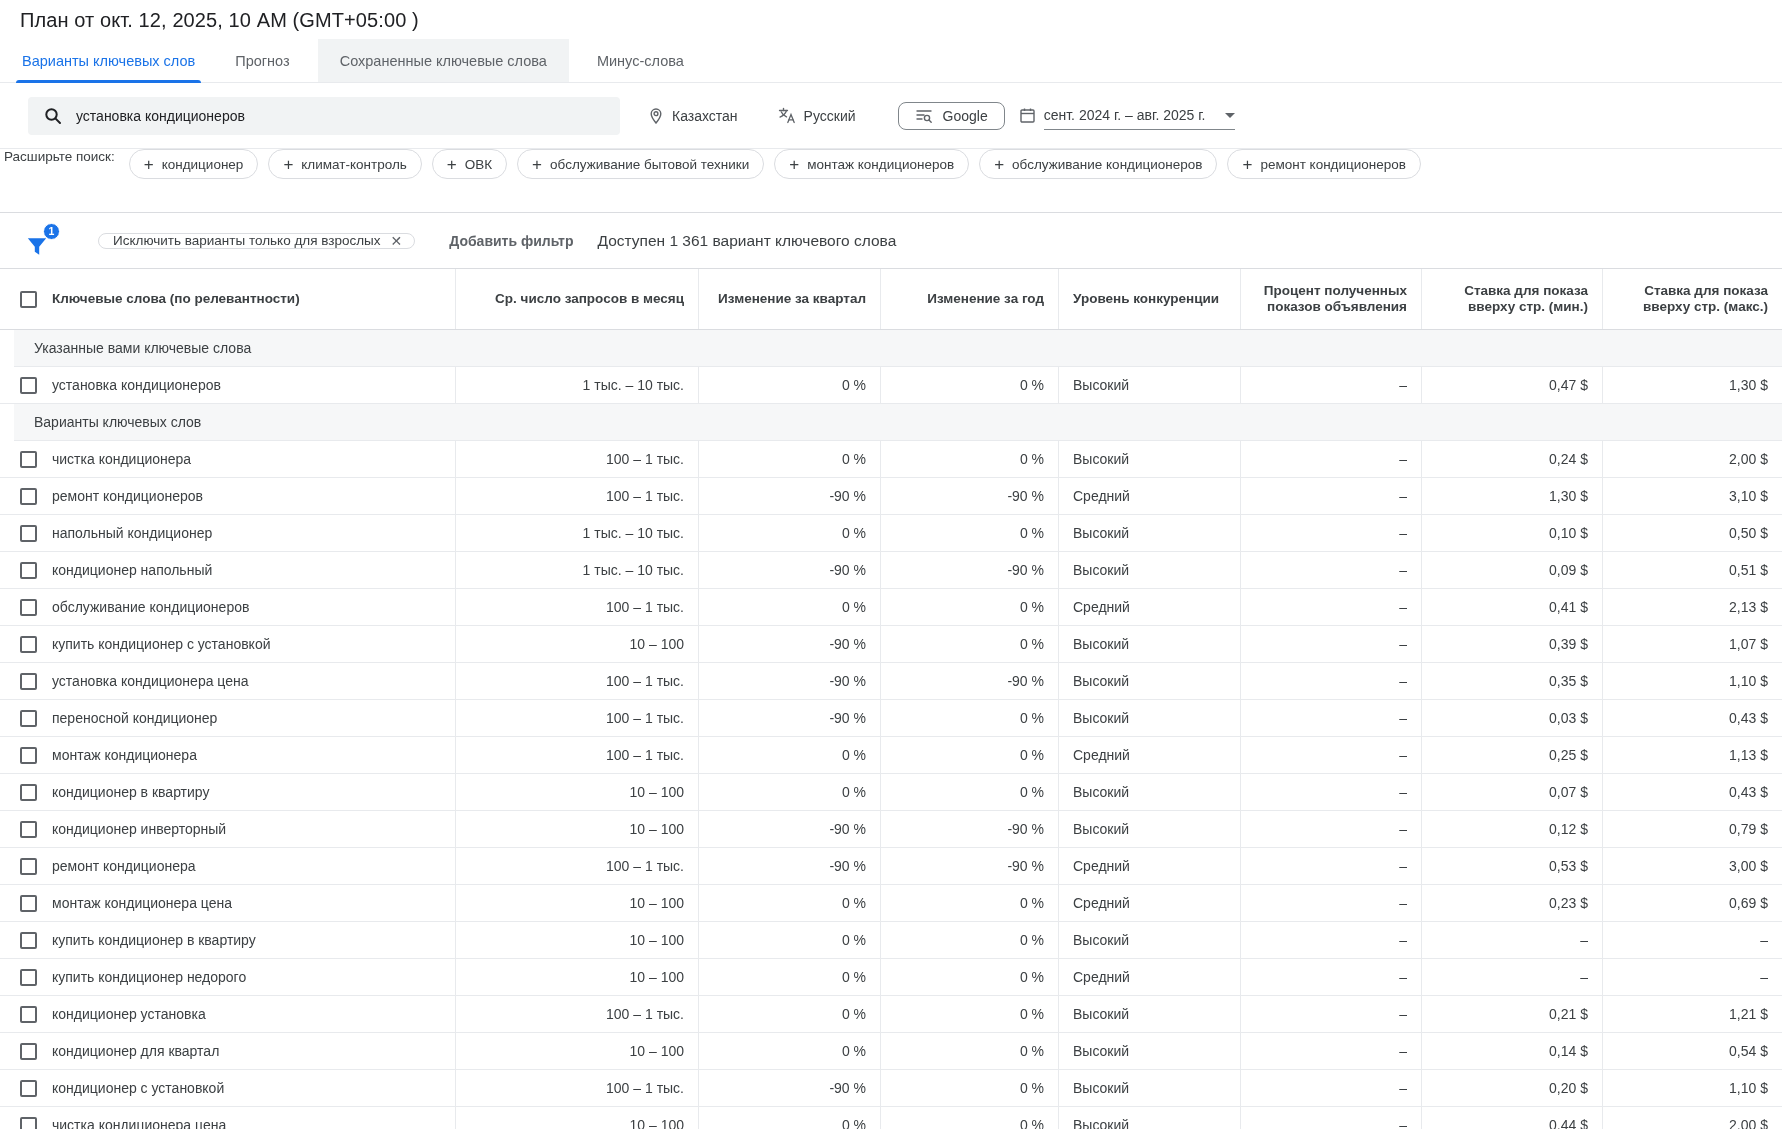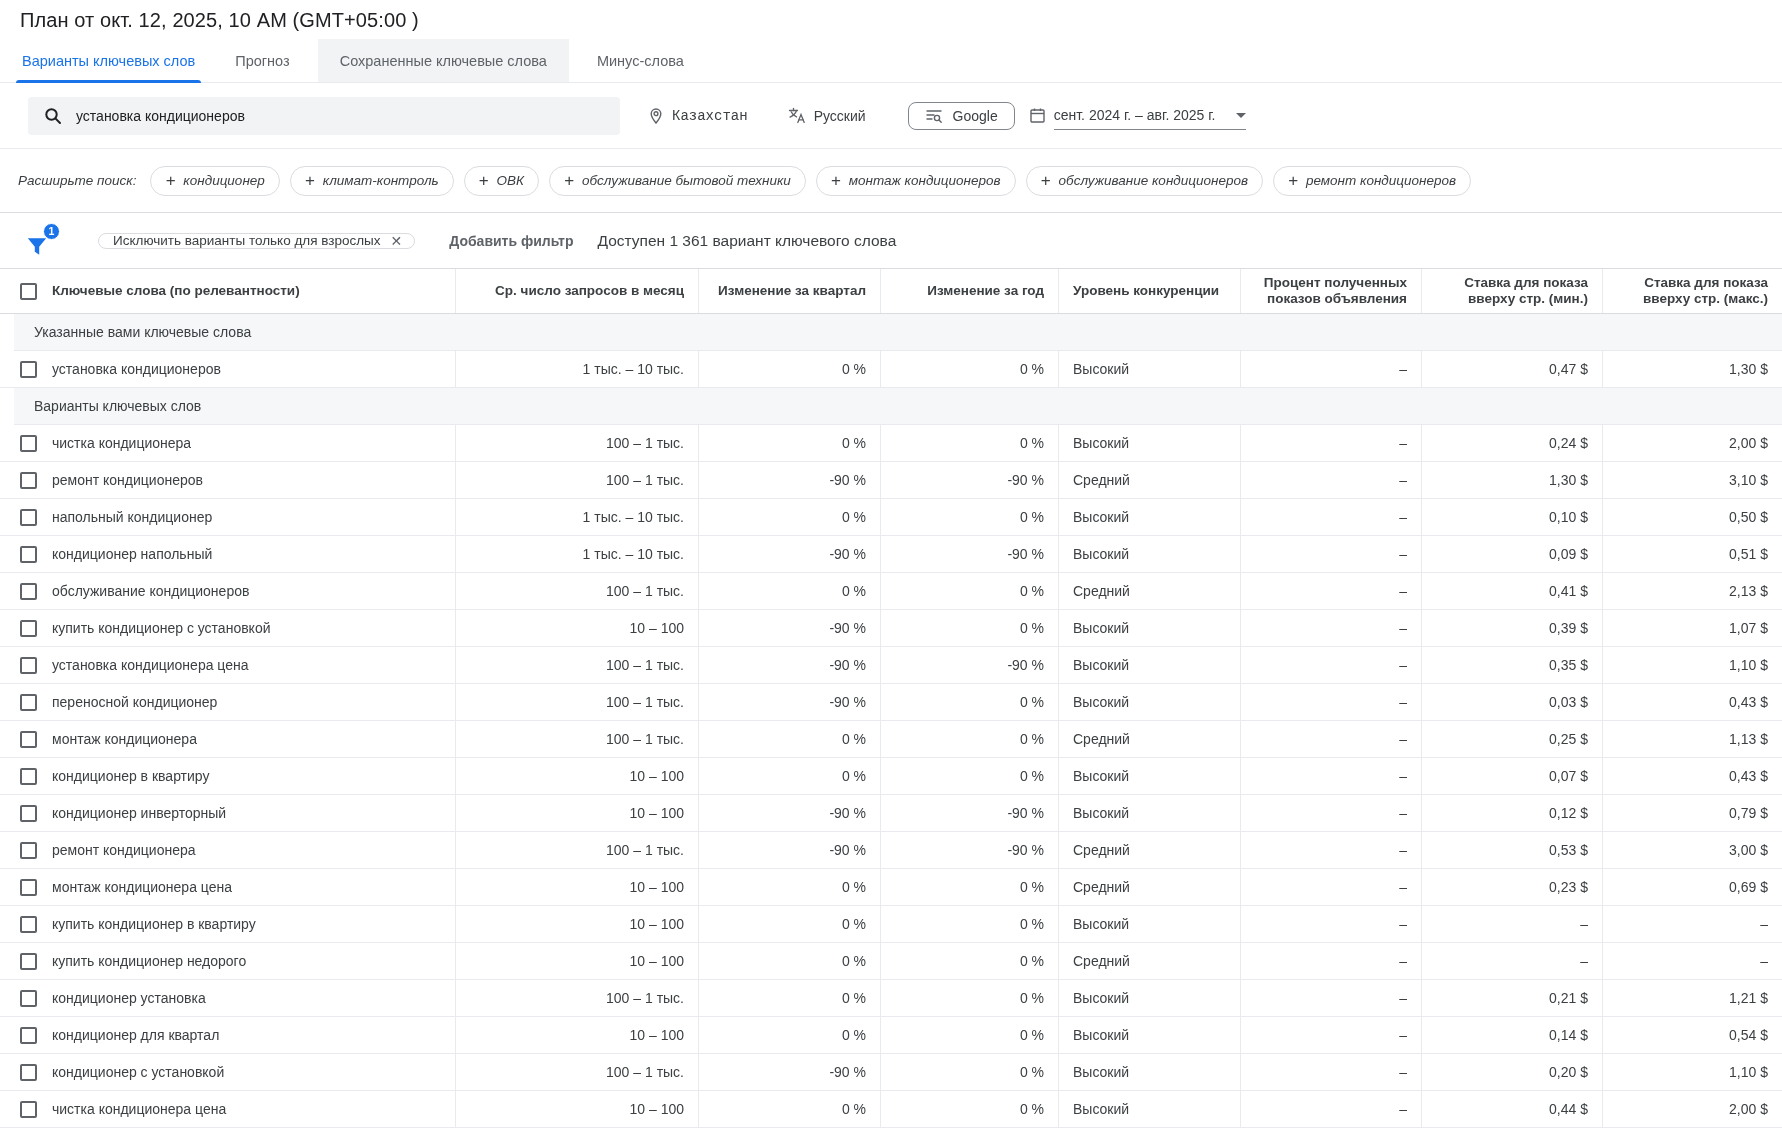--- a/index.html
+++ b/index.html
@@ -16,53 +16,53 @@
   .tab.active .tab-underline { position:absolute; left:0; right:0; bottom:-1px; height:3px;
          background:#1a73e8; border-radius:3px 3px 0 0; }
   .tab.shaded { background:#f1f3f4; padding:0 22px; margin:0 8px; }
 
   
   .searchbar { display:flex; align-items:center; height:66px; padding:0 28px; border-bottom:1px solid #e8eaed; }
   .search-input { display:flex; align-items:center; gap:14px; width:592px; height:38px;
       background:#f1f3f4; border-radius:4px; padding:0 16px; }
   .search-input span { font-size:14px; color:#202124; }
   .ctrl { display:flex; align-items:center; gap:8px; font-size:14px; color:#3c4043; cursor:pointer; }
-  .loc { margin-left:28px;font-family:Liberation Mono, monospace; }
+  .loc { margin-left:28px; }
   .lang { margin-left:40px; }
   .network-btn { margin-left:42px; height:28px; padding:0 16px; border:1px solid #80868b;
       border-radius:8px; display:flex; align-items:center; gap:10px; font-size:14px; color:#3c4043; font-weight:500; }
   .daterange { margin-left:14px; display:flex; align-items:center; gap:8px; }
   .daterange .dr-underlined { display:flex; align-items:center; gap:20px; padding-bottom:6px;
       border-bottom:1px solid #80868b; font-size:14px; color:#3c4043; padding-top:6px; }
   .caret-down { width:0; height:0; border-left:5px solid transparent; border-right:5px solid transparent;
       border-top:5px solid #5f6368; }
 
   
-  .broaden { display:flex; align-items:center; height:64px; padding:0 18px; border-bottom:1px solid #dadce0; gap:10px;font-style:italic; }
+  .broaden { display:flex; height:64px; padding:0 4px; border-bottom:1px solid #dadce0; gap:10px; }
   .broaden-label { font-size:13.5px; color:#3c4043; margin-right:4px; white-space:nowrap; }
   .chip { display:flex; align-items:center; gap:8px; border:1px solid #dadce0; border-radius:16px;
       height:30px; padding:0 14px; font-size:13.5px; color:#3c4043; cursor:pointer; white-space:nowrap; background:#fff; }
   .chip .plus { font-size:17px; color:#3c4043; line-height:1; }
 
   
   .filterbar { display:flex; align-items:center; height:55px; padding:0 14px; }
   .funnel-wrap { position:relative; width:34px; height:32px; margin:0 10px 0 12px; }
   .funnel-wrap svg { position:absolute; left:0; bottom:0; }
   .filter-badge { position:absolute; top:-2px; right:0; width:17px; height:17px; border-radius:50%;
       background:#1a73e8; color:#fff; font-size:10.5px; font-weight:700; display:flex; align-items:center;
       justify-content:center; border:1.5px solid #fff; }
   .filter-chip { margin-left:28px; display:flex; align-items:center; gap:10px; border:1px solid #dadce0;
       border-radius:16px; height:16px; padding:0 12px 0 14px; font-size:13.5px; color:#3c4043; background:#fff; }
   .filter-chip .x { font-size:14px; color:#5f6368; cursor:pointer; }
   .add-filter { margin-left:34px; font-size:14px; color:#5f6368; cursor:pointer;font-weight:bold; }
   .available { margin-left:24px; font-size:15.5px; color:#3c4043; }
 
   
   .grid-row { display:grid; grid-template-columns:455px 243px 182px 178px 182px 181px 181px 180px; }
-  .thead { height:46px; border-top:1px solid #dadce0; border-bottom:1px solid #dadce0; }
+  .thead { height:62px; border-top:1px solid #dadce0; border-bottom:1px solid #dadce0; }
   .hcell { display:flex; align-items:center; font-size:13.5px; font-weight:700; color:#3c4043;
       border-left:1px solid #e8eaed; line-height:16px; }
   .hcell:first-child { border-left:none; padding-left:20px; gap:15px; }
   .h-right { justify-content:flex-end; padding-right:14px; text-align:right; }
   .h-left { padding-left:14px; }
   .h-right span { display:inline-block; }
   .w150 span { max-width:158px; }
   .w145 span { max-width:148px;text-align:right; }
 
   .checkbox { width:17px; height:17px; border:2px solid #5f6368; border-radius:2px; background:#fff;

